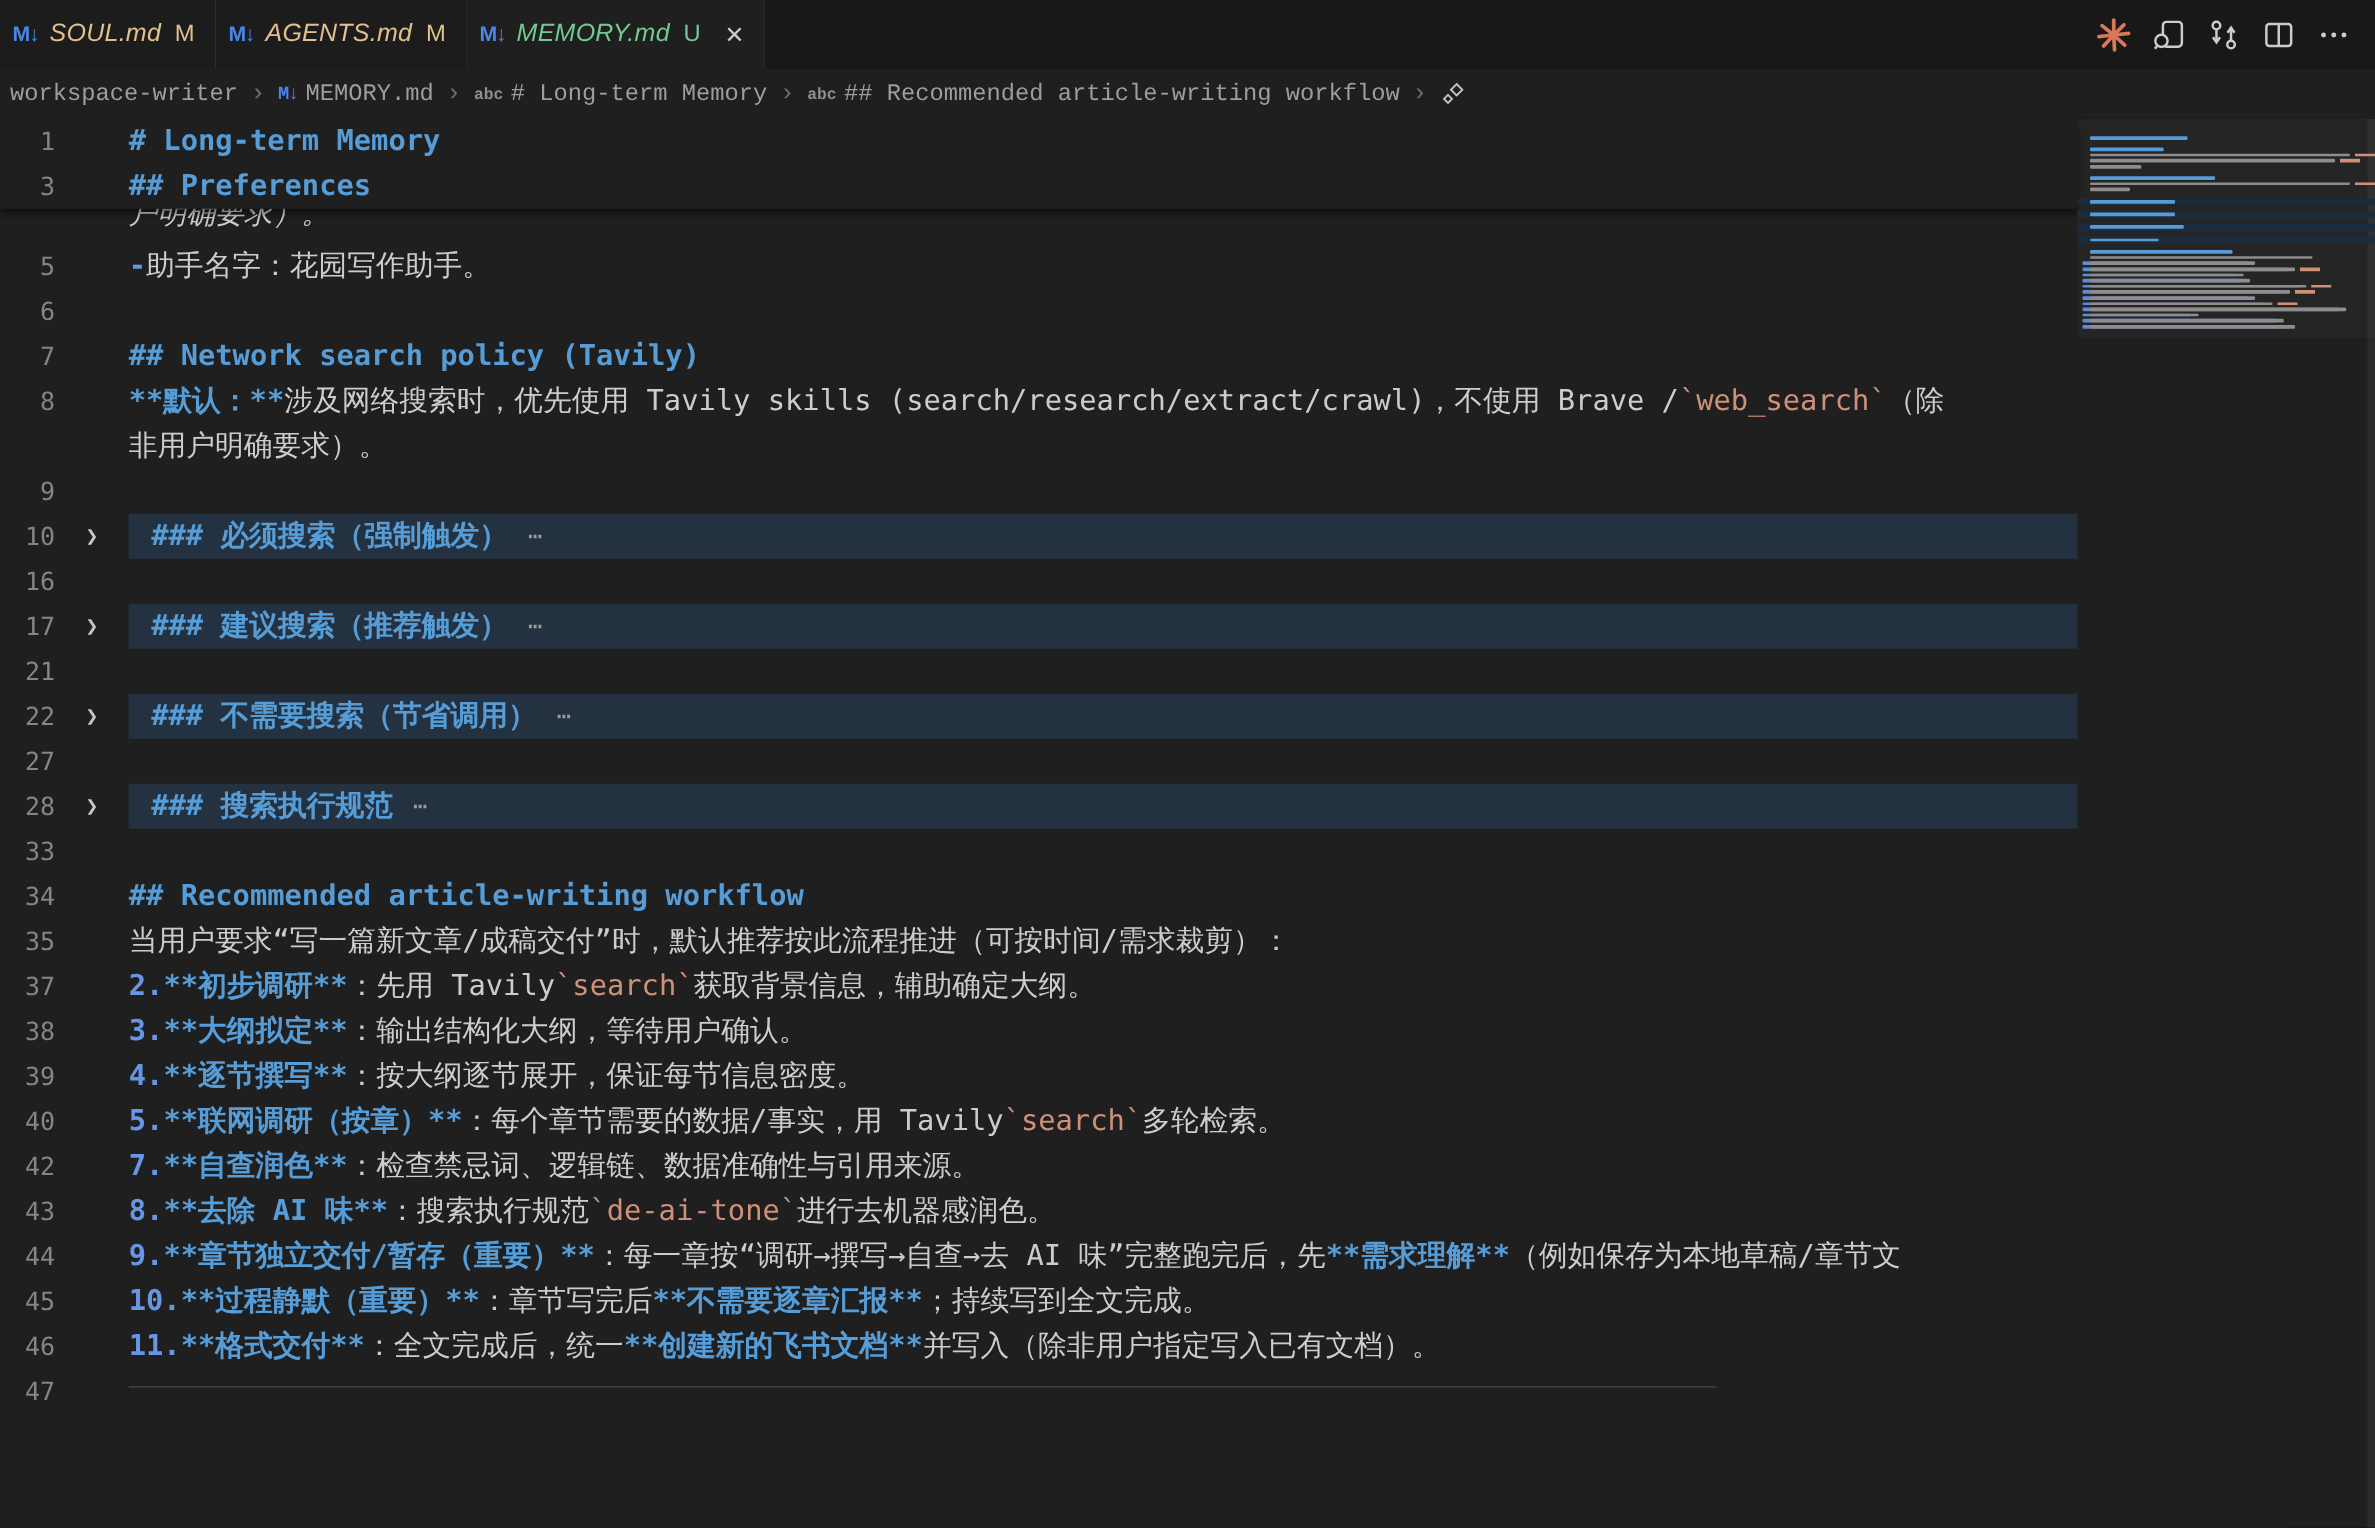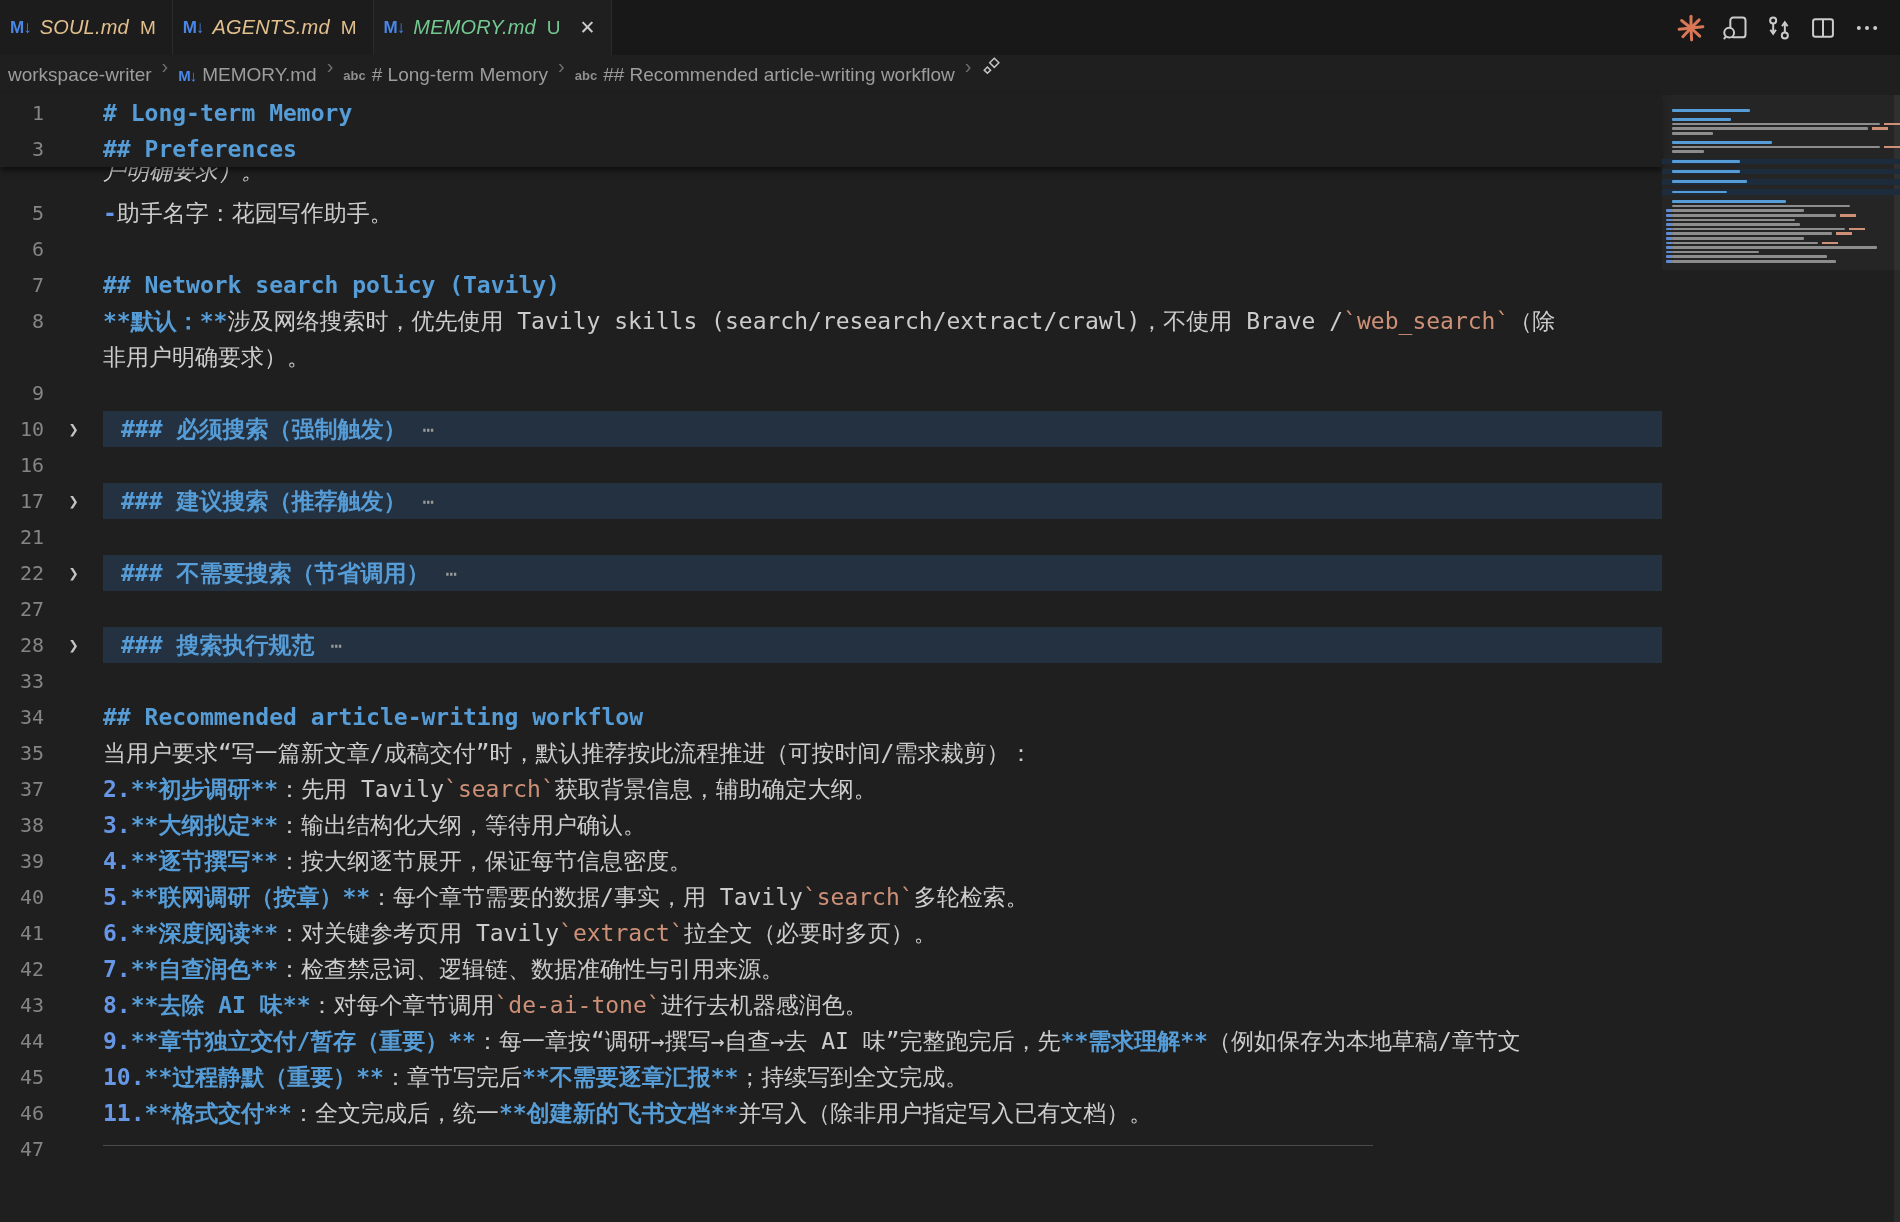--- a/index.html
+++ b/index.html
@@ -20,21 +20,21 @@
   .tab.active .tab-label{font-style:italic;}
   .tab-badge{font-size:19px;margin-left:2px;}
   .mdicon{font-size:17px;font-weight:bold;color:var(--mdicon);letter-spacing:-1px;white-space:nowrap;}
   .tab-close{font-size:19px;color:#cccccc;margin-left:10px;}
   .tab-actions{margin-left:auto;display:flex;align-items:center;gap:10px;padding-right:16px;}
   .iconbtn{width:34px;height:34px;display:flex;align-items:center;justify-content:center;border-radius:6px;}
   .iconbtn svg{display:block;}
 
   
   .breadcrumbs{position:absolute;top:55px;left:0;right:0;height:40px;background:var(--editorbg);
-               display:flex;gap:8px;padding-left:8px;font-size:19px;color:#9d9d9d;}
+               display:flex;align-items:center;gap:8px;padding-left:8px;font-size:19px;color:#9d9d9d;font-family:Liberation Mono, monospace;}
   .bc-sep{color:#6f6f6f;font-size:20px;padding:0 2px;}
   .bc-item{display:flex;align-items:center;gap:6px;white-space:nowrap;}
   .abc{font-size:13px;font-weight:bold;color:#8f8f8f;letter-spacing:0;}
   .bc .mdicon{font-size:15px;}
 
   
   .editor{position:absolute;top:95px;left:0;right:0;bottom:0;background:var(--editorbg);
           font-family:"DejaVu Sans Mono",monospace;}
   .erow{display:flex;align-items:center;height:36px;font-size:23px;line-height:36px;white-space:nowrap;}
   .gut{flex:none;width:44px;text-align:right;color:var(--linenum);font-size:20px;
@@ -318,46 +318,35 @@
           <span class="foldc"></span>
           <span class="txt">
             <span class="seg-n">5. </span>
             <span class="seg-h">**联网调研（按章）**</span>
             <span class="seg-p">：每个章节需要的数据/事实，用 Tavily </span>
             <span class="seg-c">`search`</span>
             <span class="seg-p"> 多轮检索。</span>
           </span>
         </div>
         <div class="erow">
-          <span class="gut">41</span>
-          <span class="foldc"></span>
-          <span class="txt">
-            <span class="seg-n">6. </span>
-            <span class="seg-h">**深度阅读**</span>
-            <span class="seg-p">：对关键参考页用 Tavily </span>
-            <span class="seg-c">`extract`</span>
-            <span class="seg-p"> 拉全文（必要时多页）。</span>
-          </span>
-        </div>
-        <div class="erow">
           <span class="gut">42</span>
           <span class="foldc"></span>
           <span class="txt">
             <span class="seg-n">7. </span>
             <span class="seg-h">**自查润色**</span>
             <span class="seg-p">：检查禁忌词、逻辑链、数据准确性与引用来源。</span>
           </span>
         </div>
         <div class="erow">
           <span class="gut">43</span>
           <span class="foldc"></span>
           <span class="txt">
             <span class="seg-n">8. </span>
             <span class="seg-h">**去除 AI 味**</span>
-            <span class="seg-p">：对每个章节调用 </span>
+            <span class="seg-p">：搜索执行规范 </span>
             <span class="seg-c">`de-ai-tone`</span>
             <span class="seg-p"> 进行去机器感润色。</span>
           </span>
         </div>
         <div class="erow">
           <span class="gut">44</span>
           <span class="foldc"></span>
           <span class="txt">
             <span class="seg-n">9. </span>
             <span class="seg-h">**章节独立交付/暂存（重要）**</span>

